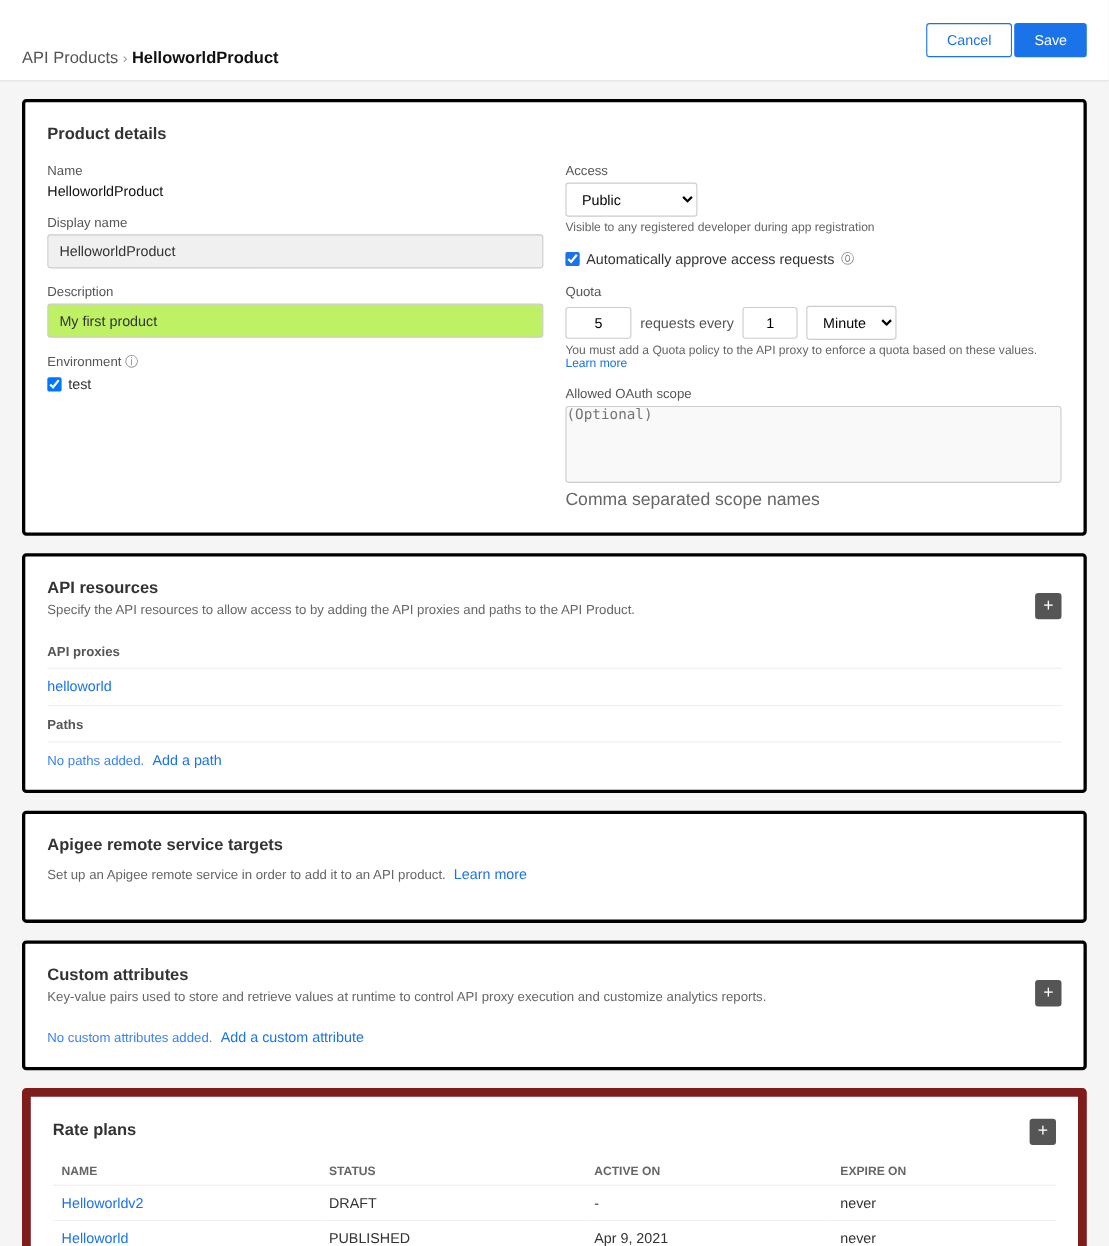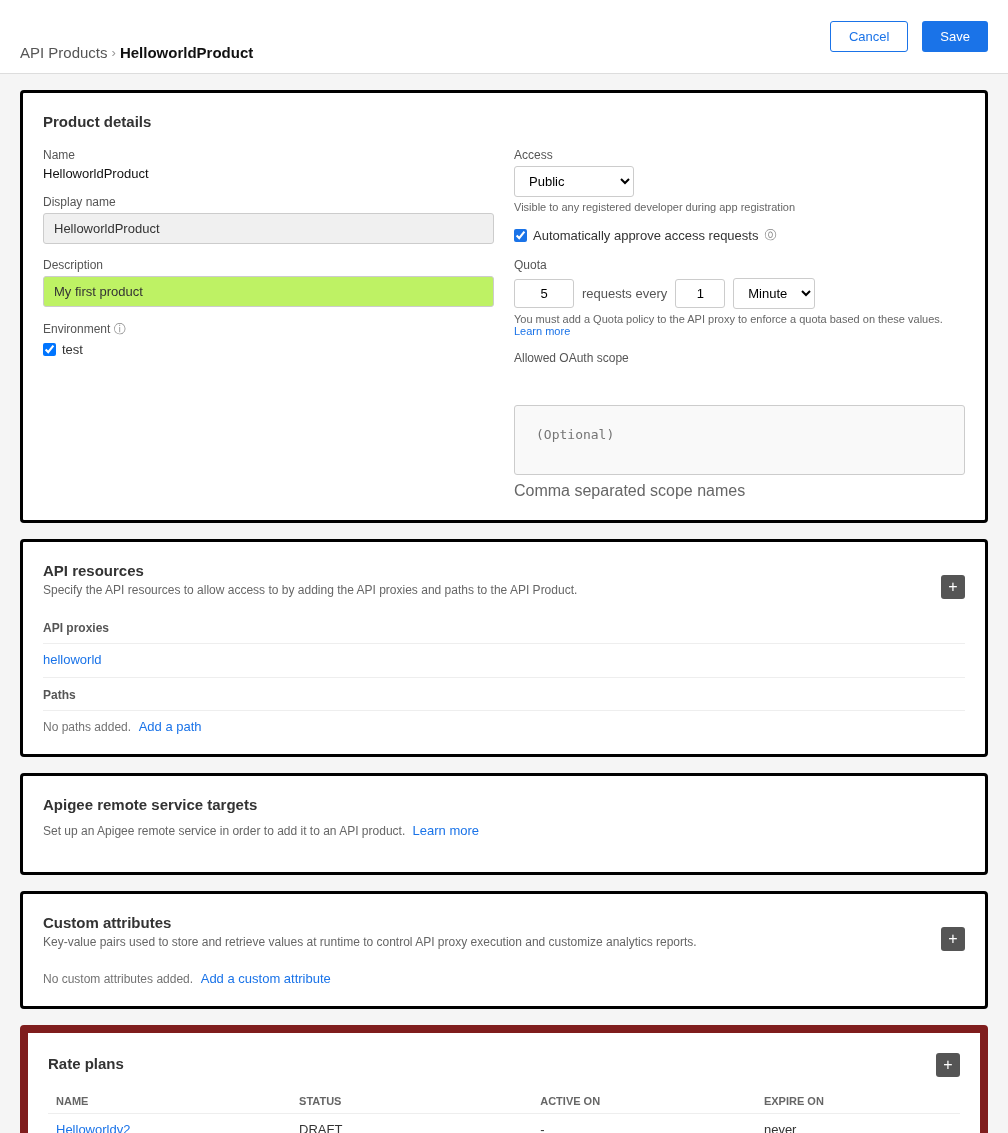--- a/index.html
+++ b/index.html
@@ -7,21 +7,21 @@
 
     
     .header {
       display: flex; align-items: center; justify-content: space-between;
       padding: 12px 20px; background: #fff; border-bottom: 1px solid #ddd;
     }
     .header-breadcrumb { display: flex; align-items: center; gap: 4px; font-size: 15px; margin-top: 32px; }
     .header-breadcrumb .parent { color: #555; }
     .header-breadcrumb .chevron { color: #999; font-size: 13px; }
     .header-breadcrumb .current { font-weight: bold; color: #111; }
-    .header-actions { display: flex; gap: 14px; }
+    .header-actions { display: flex; gap: 2px; }
     .btn-cancel {
       padding: 7px 18px; border: 1px solid #1a73e8; background: #fff;
       color: #1a73e8; border-radius: 3px; cursor: pointer; font-size: 13px;
     }
     .btn-save {
       padding: 7px 18px; border: none; background: #1a73e8;
       color: #fff; border-radius: 3px; cursor: pointer; font-size: 13px;
     }
 
     
@@ -72,41 +72,41 @@
     }
     .quota-select {
       padding: 6px 10px; border: 1px solid #ccc; border-radius: 3px;
       font-size: 13px; background: #fff;
     }
     .quota-hint { font-size: 11px; color: #666; margin-top: 4px; }
     .quota-hint a { color: #1a73e8; text-decoration: none; }
 
     
     .oauth-textarea {
-      width: 100%; height: 70px; padding: 21px; border: 1px solid #ccc; border-radius: 3px;
-      font-size: 13px; resize: none; background: #f9f9f9; color: #999; margin-top: 36px;
+      width: 100%; height: 70px; padding: 0; border: 1px solid #ccc; border-radius: 3px;
+      font-size: 13px; resize: none; background: #f9f9f9; color: #999;
     }
     .oauth-hint { font-size: 16px; color: #666; margin-top: 4px; }
 
     
     .env-row { display: flex; align-items: center; gap: 6px; }
 
     
     .section-header { display: flex; justify-content: space-between; align-items: center; }
     .add-btn {
       width: 24px; height: 24px; border: none; background: #555;
       color: #fff; border-radius: 3px; cursor: pointer; font-size: 16px;
       display: flex; align-items: center; justify-content: center;
     }
 
     .subsection-label { font-size: 12px; font-weight: bold; color: #555; margin-bottom: 6px; margin-top: 10px; }
     .proxy-link { color: #1a73e8; text-decoration: none; font-size: 13px; }
     .divider { border: none; border-top: 1px solid #eee; margin: 8px 0; }
 
-    .no-items-text { font-size: 12px; color: #737373; display: inline; }
+    .no-items-text { font-size: 12px; color: #3b82f6; display: inline; }
     .add-link { color: #1a73e8; text-decoration: none; font-size: 13px; margin-left: 4px; }
 
     
     .rate-plans-section {
       background: #fff; border: 8px solid #7f1d1d; border-radius: 4px; padding: 20px;
     }
     .rate-table { width: 100%; border-collapse: collapse; margin-top: 12px; }
     .rate-table th {
       text-align: left; font-size: 11px; font-weight: bold; color: #666;
       padding: 6px 8px; border-bottom: 1px solid #eee; text-transform: uppercase;

